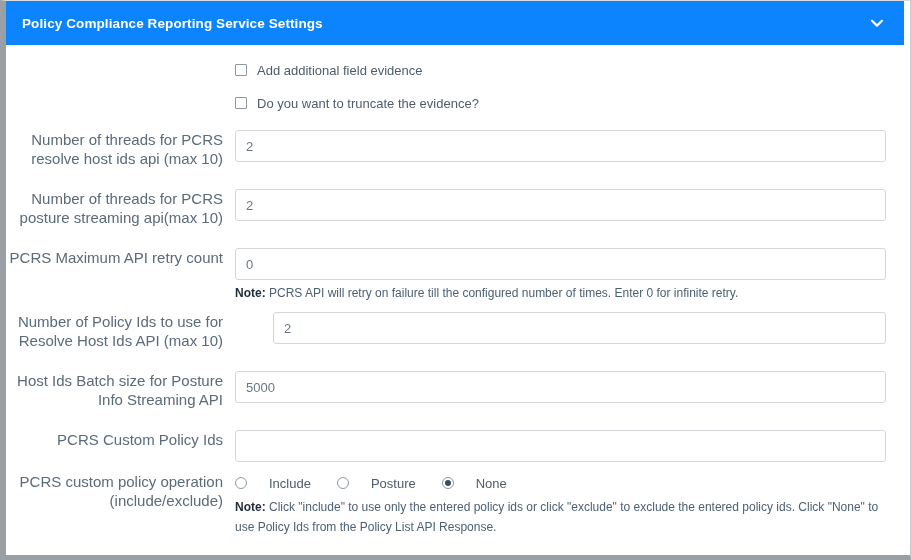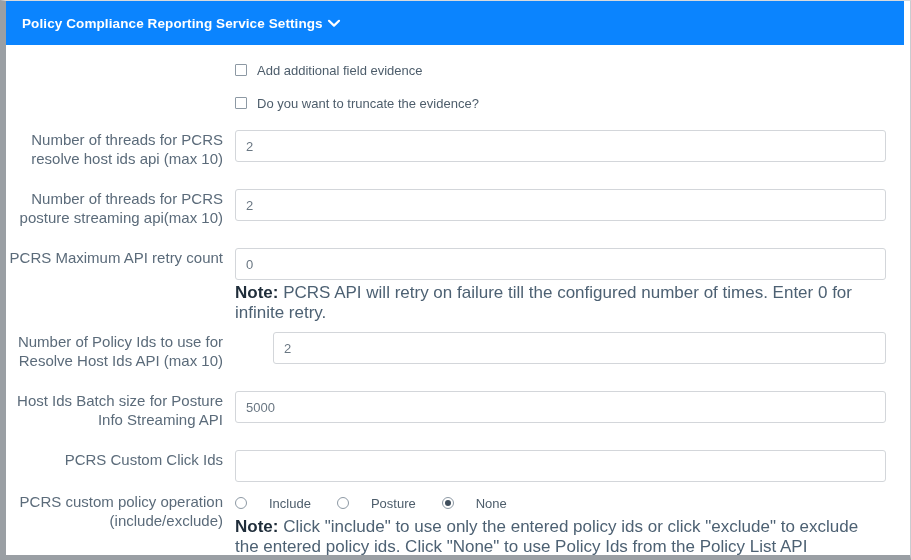--- a/index.html
+++ b/index.html
@@ -29,20 +29,21 @@
   
   .panel-header {
     position: absolute;
     left: 0px;
     top: 0px;
     width: 898px;
     height: 44px;
     background: #0b84fe;
     display: flex;
     align-items: center;
+    justify-content: space-between;
     box-sizing: border-box;
     padding: 0 16px 0 16px;
   }
   .panel-header-title {
     color: #ffffff;
     font-size: 13.5px;
     font-weight: bold;
     letter-spacing: 0.1px;
     white-space: nowrap;
   }
@@ -125,21 +126,21 @@
     background: #ffffff;
     color: #6a7783;
     font-family: "Liberation Sans", sans-serif;
     font-size: 13px;
     padding: 0 10px;
     outline: none;
   }
 
   .note {
     color: #4d6173;
-    font-size: 17px;
+    font-size: 12px;
     line-height: 20px;
     padding-top: 3px;
   }
   .note b { color: #1f2d3a; font-weight: bold; }
 
   
   .radio-group {
     display: flex;
     align-items: center;
     gap: 0px;
@@ -241,21 +242,21 @@
     </div>
 
     <div class="row" style="margin-top: 21px;">
       <div class="label-col">Host Ids Batch size for Posture Info Streaming API</div>
       <div class="field-col">
         <input class="tinput" type="text" value="5000" style="">
       </div>
     </div>
 
     <div class="row" style="margin-top: 21px;">
-      <div class="label-col">PCRS Custom Click Ids</div>
+      <div class="label-col">PCRS Custom Policy Ids</div>
       <div class="field-col">
         <input class="tinput" type="text" value="" style="">
       </div>
     </div>
 
     <div class="row" style="margin-top: 10px;">
       <div class="label-col">PCRS custom policy operation (include/exclude)</div>
       <div class="field-col">
         <div class="radio-group">
           <label class="radio-item">

